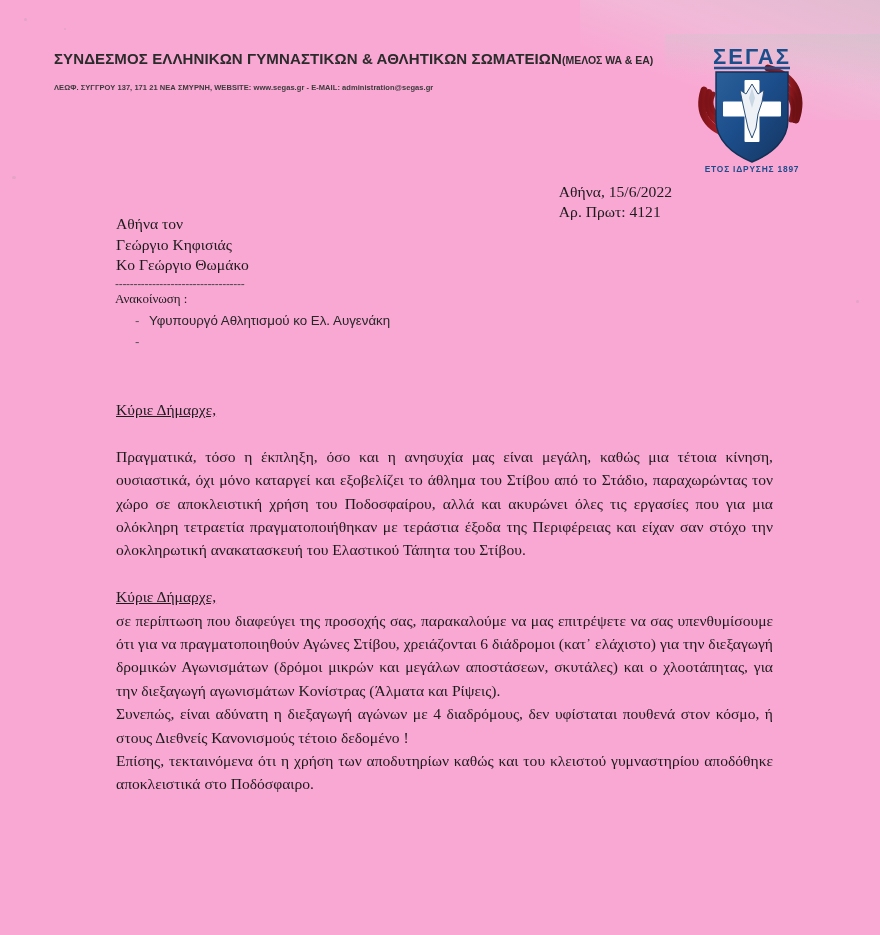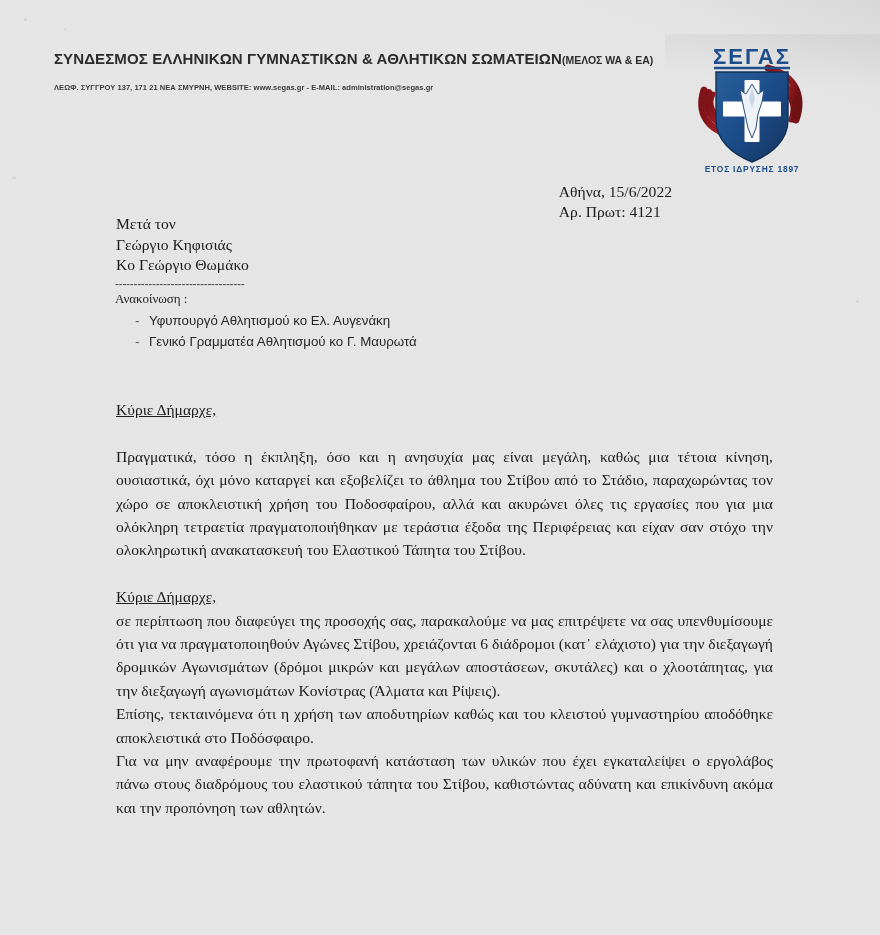--- a/index.html
+++ b/index.html
@@ -15,21 +15,21 @@
     overflow: hidden;
     font-family: "Liberation Serif", serif;
     color: #1b1b1b;
     -webkit-font-smoothing: antialiased;
   }
 
   
   #page {
     position: absolute;
     inset: 0;
-    background: #e5e5e5;
+    background: #f9a8d4;
   }
   
   .scan-haze {
     position: absolute;
     top: 0;
     right: 0;
     width: 300px;
     height: 120px;
     background: linear-gradient(200deg, rgba(205,205,205,.55) 0%, rgba(225,225,225,.30) 38%, rgba(255,255,255,0) 68%);
     pointer-events: none;
@@ -229,44 +229,43 @@
       <text x="80" y="144" text-anchor="middle" font-family="Liberation Sans, sans-serif" font-size="8.4" font-weight="700" fill="#1c4e8c" letter-spacing=".8">ΕΤΟΣ ΙΔΡΥΣΗΣ 1897</text>
     </svg>
   </div>
 
   <div id="dateblock">
     <div>Αθήνα,  15/6/2022</div>
     <div>Αρ. Πρωτ: 4121</div>
   </div>
 
   <div id="recipient">
-    <div>Μετά τον</div>
+    <div>Αθήνα τον</div>
     <div>Γεώργιο Κηφισιάς</div>
     <div>Κο Γεώργιο Θωμάκο</div>
   </div>
 
   <div id="ccblock">
     <div class="rule">-----------------------------------</div>
     <div class="cc-title">Ανακοίνωση :</div>
     <ul class="cc-list">
       <li>
         <span class="cc-dash">-</span>
         <span>Υφυπουργό Αθλητισμού κο Ελ. Αυγενάκη</span>
       </li>
       <li>
         <span class="cc-dash">-</span>
-        <span>Γενικό Γραμματέα Αθλητισμού κο Γ. Μαυρωτά</span>
       </li>
     </ul>
   </div>
 
   <div id="body">
     <p class="para lead">Κύριε Δήμαρχε,</p>
     <div class="gap"></div>
     <p class="para">Πραγματικά, τόσο η έκπληξη, όσο και η ανησυχία μας είναι μεγάλη, καθώς μια τέτοια κίνηση, ουσιαστικά,   όχι μόνο καταργεί και εξοβελίζει το άθλημα του Στίβου από το Στάδιο, παραχωρώντας τον χώρο σε αποκλειστική χρήση του Ποδοσφαίρου, αλλά και ακυρώνει όλες τις εργασίες που για μια ολόκληρη τετραετία πραγματοποιήθηκαν με τεράστια έξοδα της Περιφέρειας και είχαν σαν στόχο την ολοκληρωτική ανακατασκευή του Ελαστικού Τάπητα του Στίβου.</p>
     <div class="gap"></div>
     <p class="para lead">Κύριε Δήμαρχε,</p>
     <p class="para">σε περίπτωση που διαφεύγει της προσοχής σας, παρακαλούμε να μας επιτρέψετε να σας υπενθυμίσουμε ότι για να πραγματοποιηθούν Αγώνες Στίβου, χρειάζονται 6 διάδρομοι (κατ᾽ ελάχιστο) για την διεξαγωγή δρομικών Αγωνισμάτων (δρόμοι μικρών και μεγάλων αποστάσεων, σκυτάλες) και ο χλοοτάπητας, για την διεξαγωγή αγωνισμάτων Κονίστρας (Άλματα και Ρίψεις).</p>
+    <p class="para">Συνεπώς, είναι αδύνατη η διεξαγωγή αγώνων με 4 διαδρόμους, δεν υφίσταται πουθενά στον κόσμο, ή στους Διεθνείς Κανονισμούς τέτοιο δεδομένο !</p>
     <p class="para">Επίσης, τεκταινόμενα ότι η χρήση των αποδυτηρίων καθώς και του κλειστού γυμναστηρίου αποδόθηκε αποκλειστικά στο Ποδόσφαιρο.</p>
-    <p class="para">Για να μην αναφέρουμε την πρωτοφανή κατάσταση των υλικών που έχει εγκαταλείψει ο εργολάβος πάνω στους διαδρόμους του ελαστικού τάπητα του Στίβου, καθιστώντας αδύνατη και επικίνδυνη ακόμα και την προπόνηση των αθλητών.</p>
   </div>
 
 </div>
 
 </body></html>

